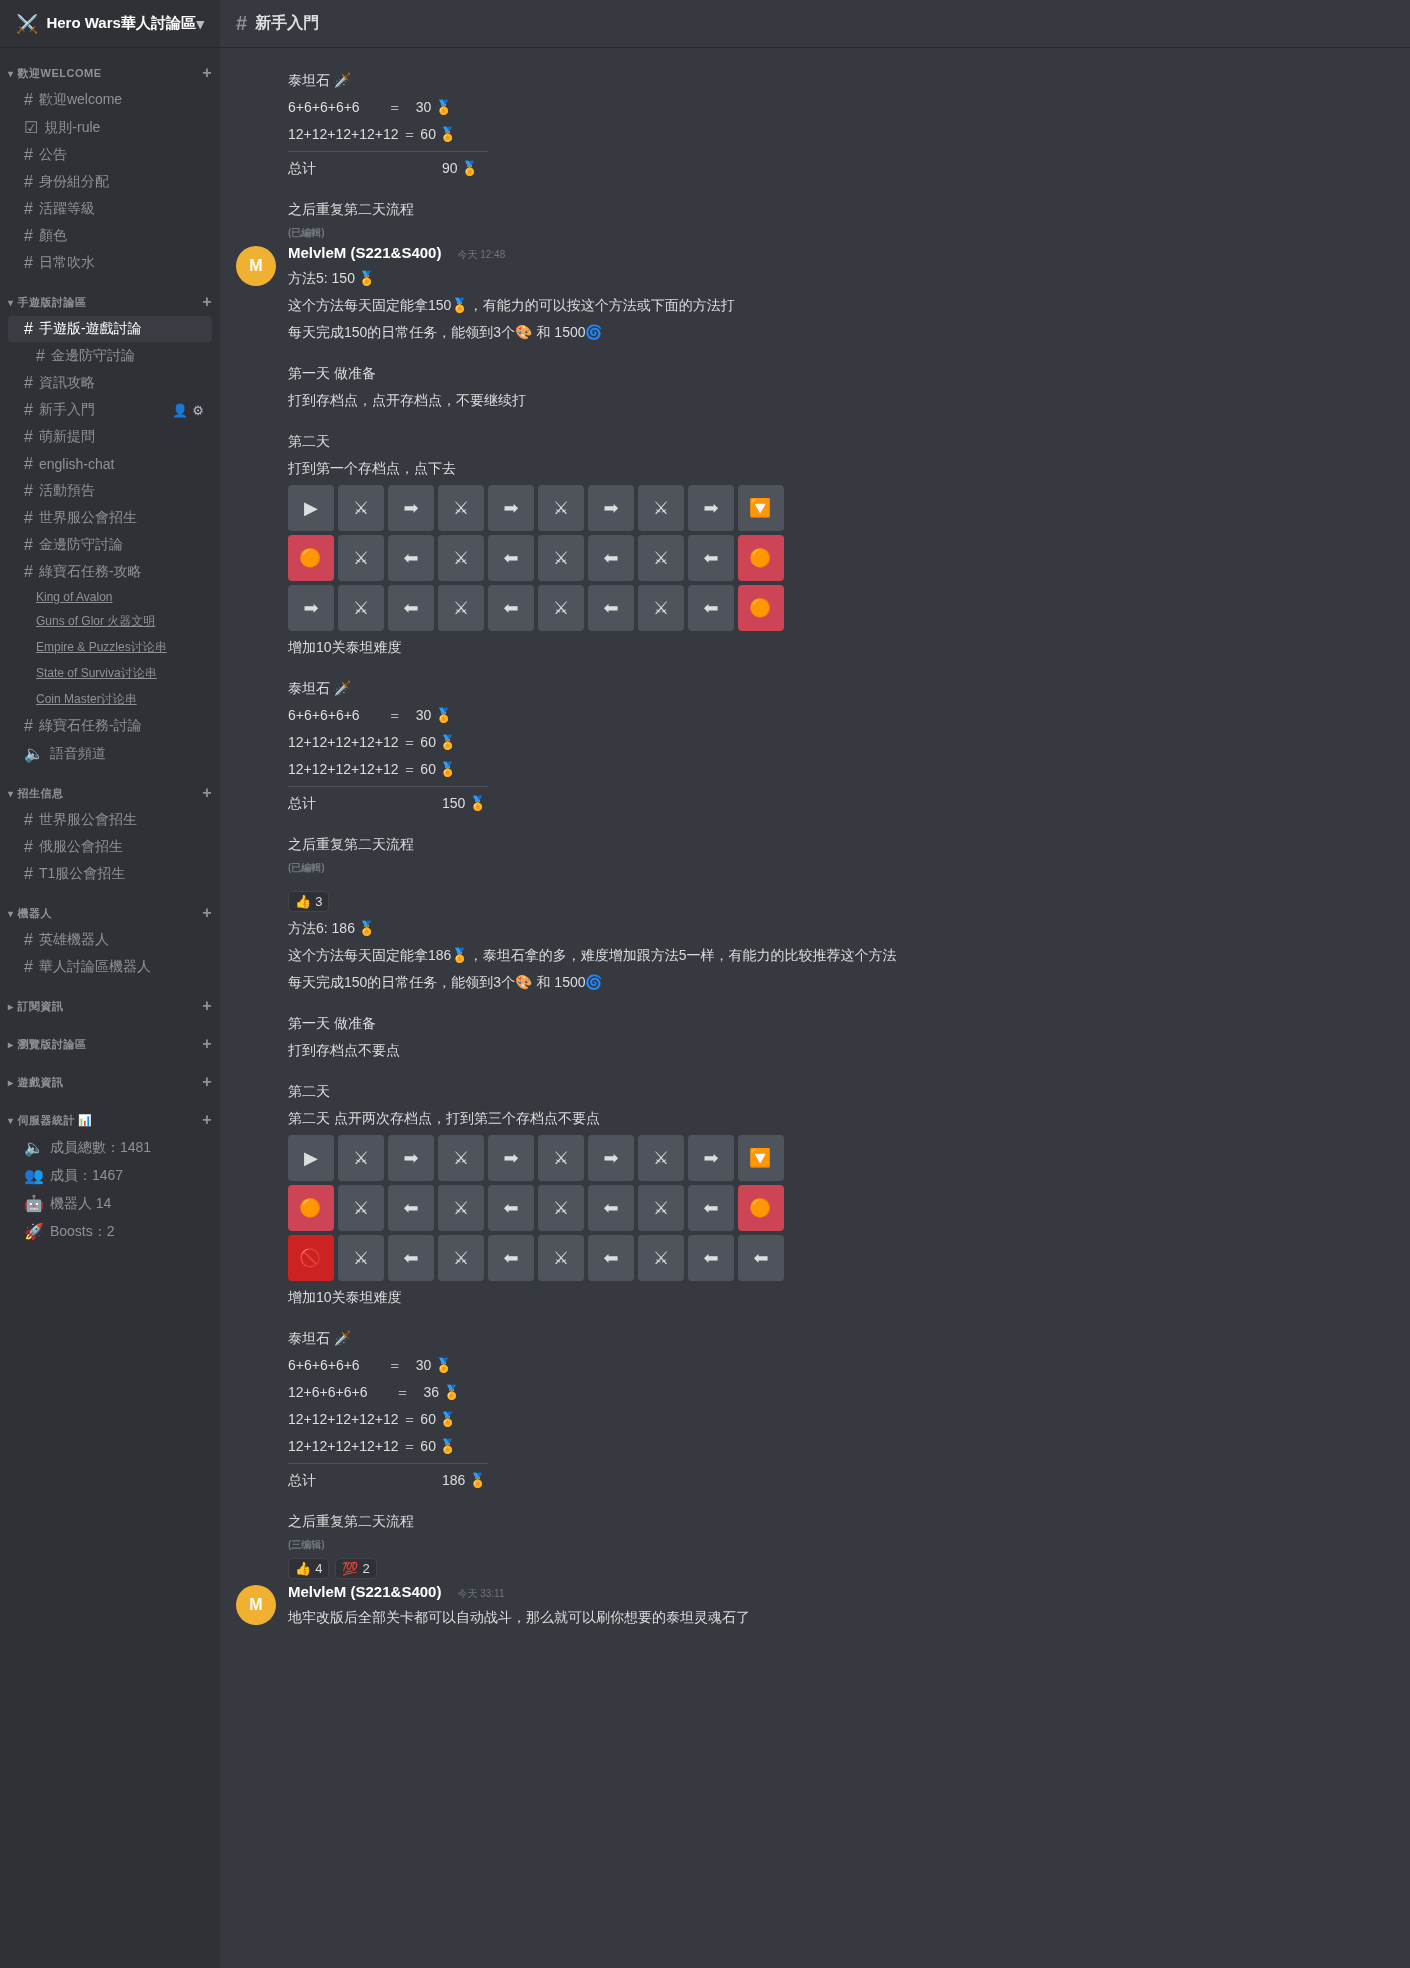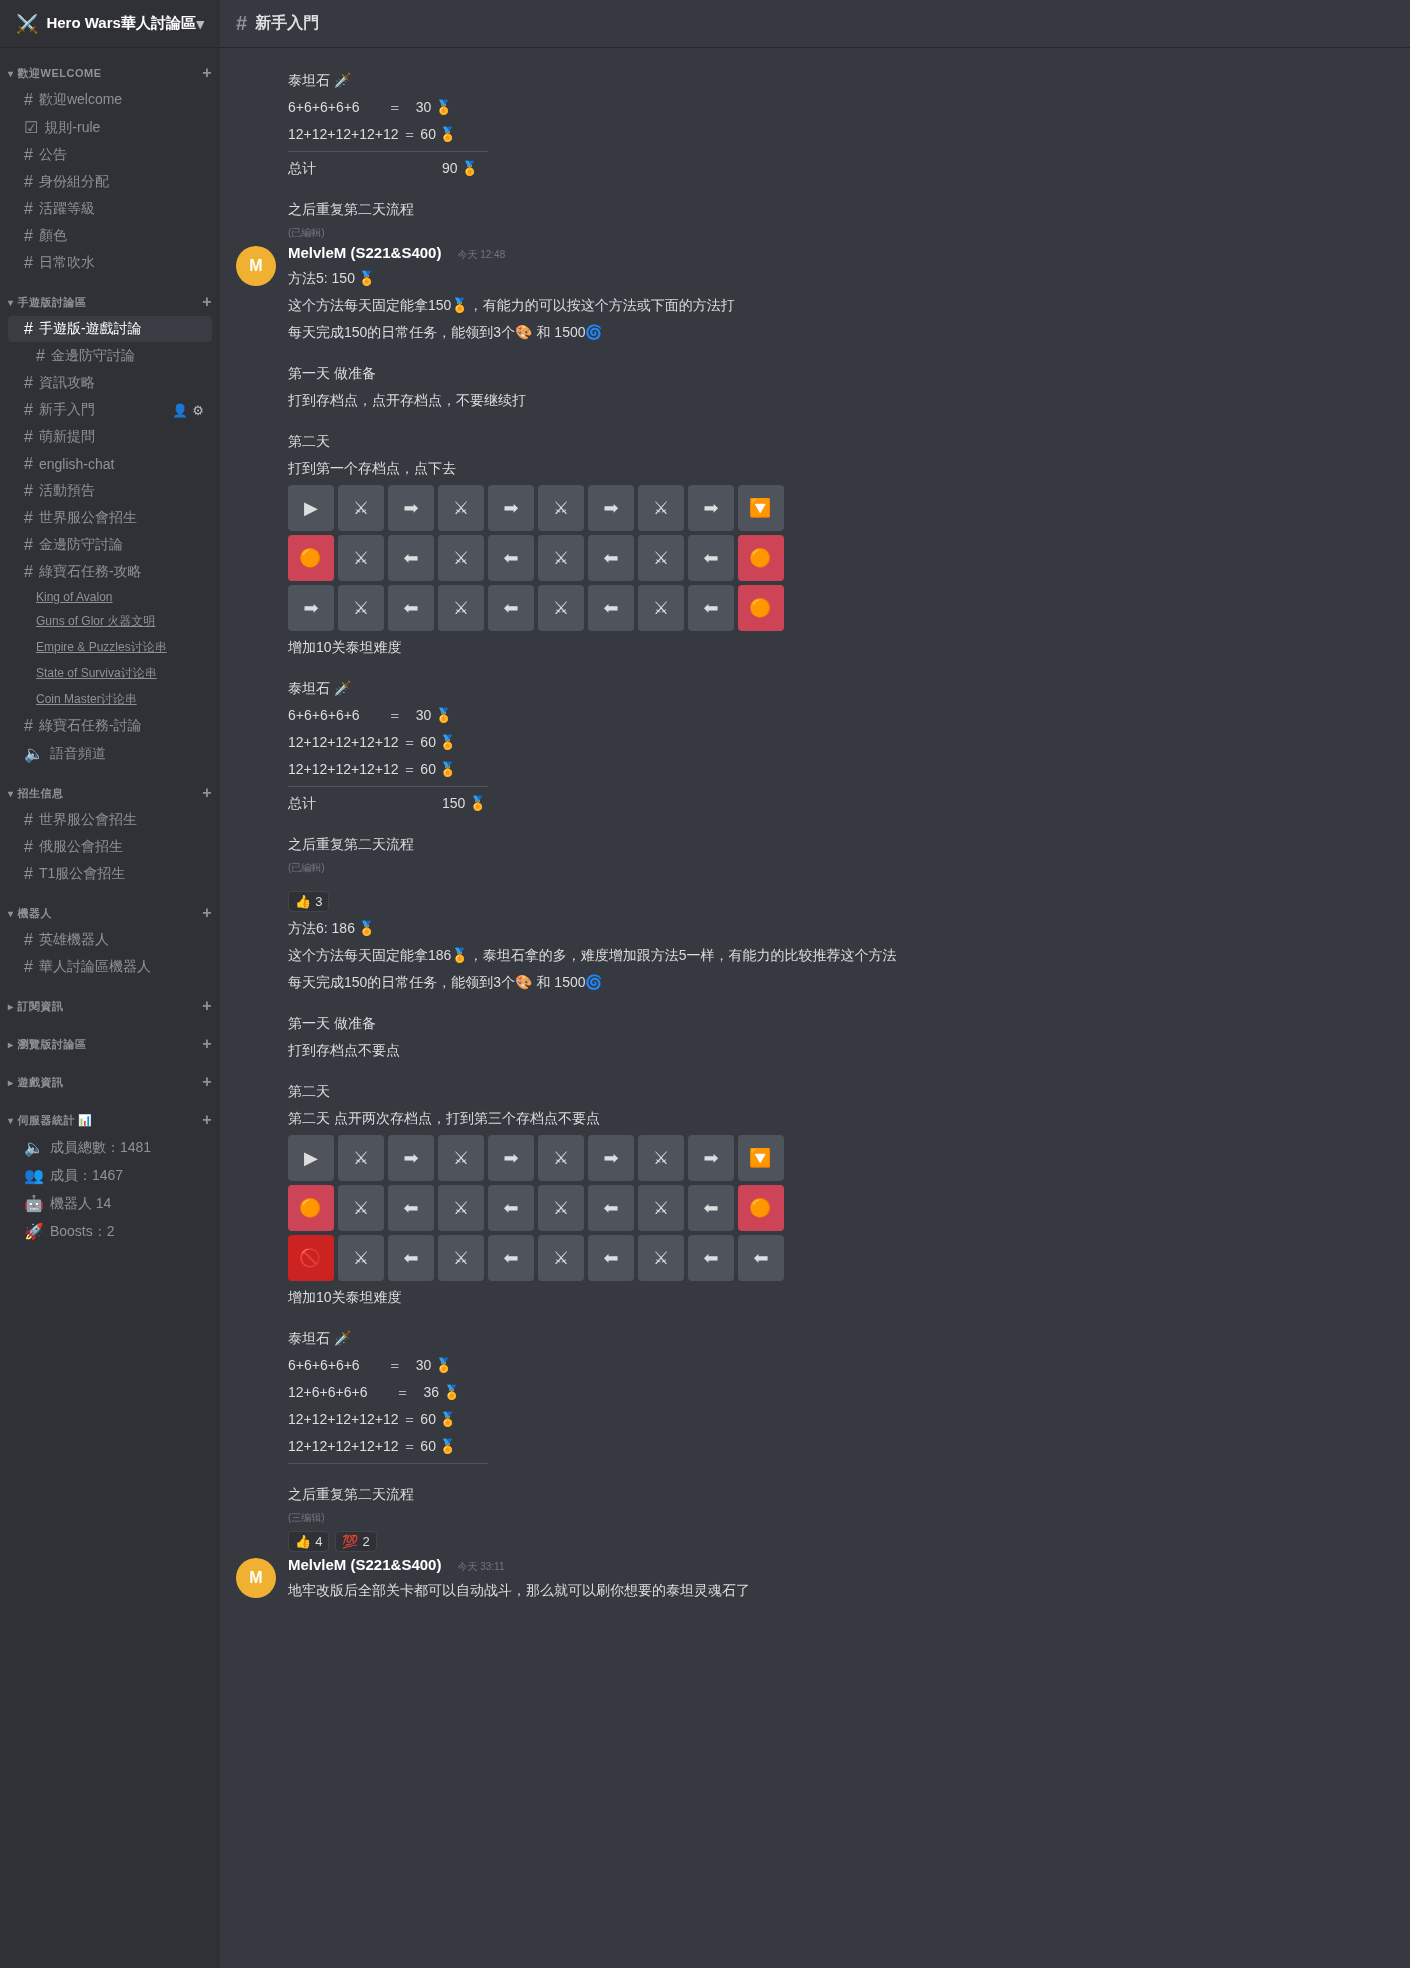--- a/index.html
+++ b/index.html
@@ -196,20 +196,21 @@
     .message-body p {
       margin: 6px 0;
     }
     .message-body .blank-line {
       height: 8px;
     }
     .edited-tag {
       font-size: 10px;
       color: #72767d;
       margin-top: 2px;
+      font-weight: bold;
     }
 
     
     .reactions {
       display: flex;
       gap: 6px;
       margin-top: 6px;
     }
     .reaction {
       display: flex;
@@ -632,20 +633,21 @@
         </div>
 
         <p>增加10关泰坦难度</p>
         <div class="blank-line"></div>
         <p>泰坦石 🗡️</p>
         <p>6+6+6+6+6　　＝　30 🏅</p>
         <p>12+6+6+6+6　　＝　36 🏅</p>
         <p>12+12+12+12+12  ＝  60 🏅</p>
         <p>12+12+12+12+12  ＝  60 🏅</p>
         <hr class="text-divider">
+        <p>总计　　　　　　　　　186 🏅</p>
         <div class="blank-line"></div>
         <p>之后重复第二天流程</p>
       </div>
       <div class="edited-tag">(三编辑)</div>
       <div class="reactions">
         <div class="reaction">
           <span class="emoji">👍</span>
           <span>4</span>
         </div>
         <div class="reaction">

